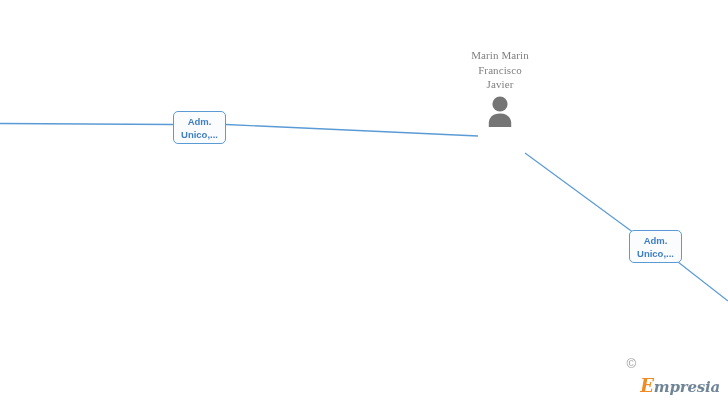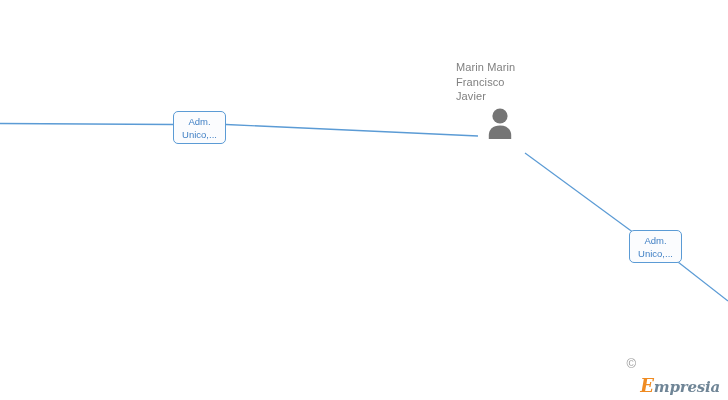--- a/index.html
+++ b/index.html
@@ -20,22 +20,24 @@
     left: 0;
     top: 0;
     width: 728px;
     height: 400px;
   }
 
   
   .person-node {
     position: absolute;
     left: 456px;
-    top: 60px;
+    top: 48px;
     width: 88px;
+    text-align: center;
+    font-family: Liberation Serif, serif;
   }
   .person-name {
     font-size: 11px;
     line-height: 14.5px;
     color: #808080;
     white-space: pre-line;
     letter-spacing: 0.1px;
   }
   .person-avatar {
     display: block;
@@ -55,21 +57,21 @@
     background: #fbfcfe;
     display: flex;
     flex-direction: column;
     align-items: center;
     justify-content: center;
     color: #3f7fc4;
     font-size: 9.5px;
     line-height: 13px;
     z-index: 3;
   }
-  .rel-box span { display: block; white-space: nowrap; }
+  .rel-box span { display: block; white-space: nowrap; font-weight: bold; }
   #rel-box-1 { left: 173px; top: 111px; }
   #rel-box-2 { left: 629px; top: 230px; }
 
   
   .watermark {
     position: absolute;
     right: 8px;
     bottom: 4px;
     display: flex;
     align-items: center;

